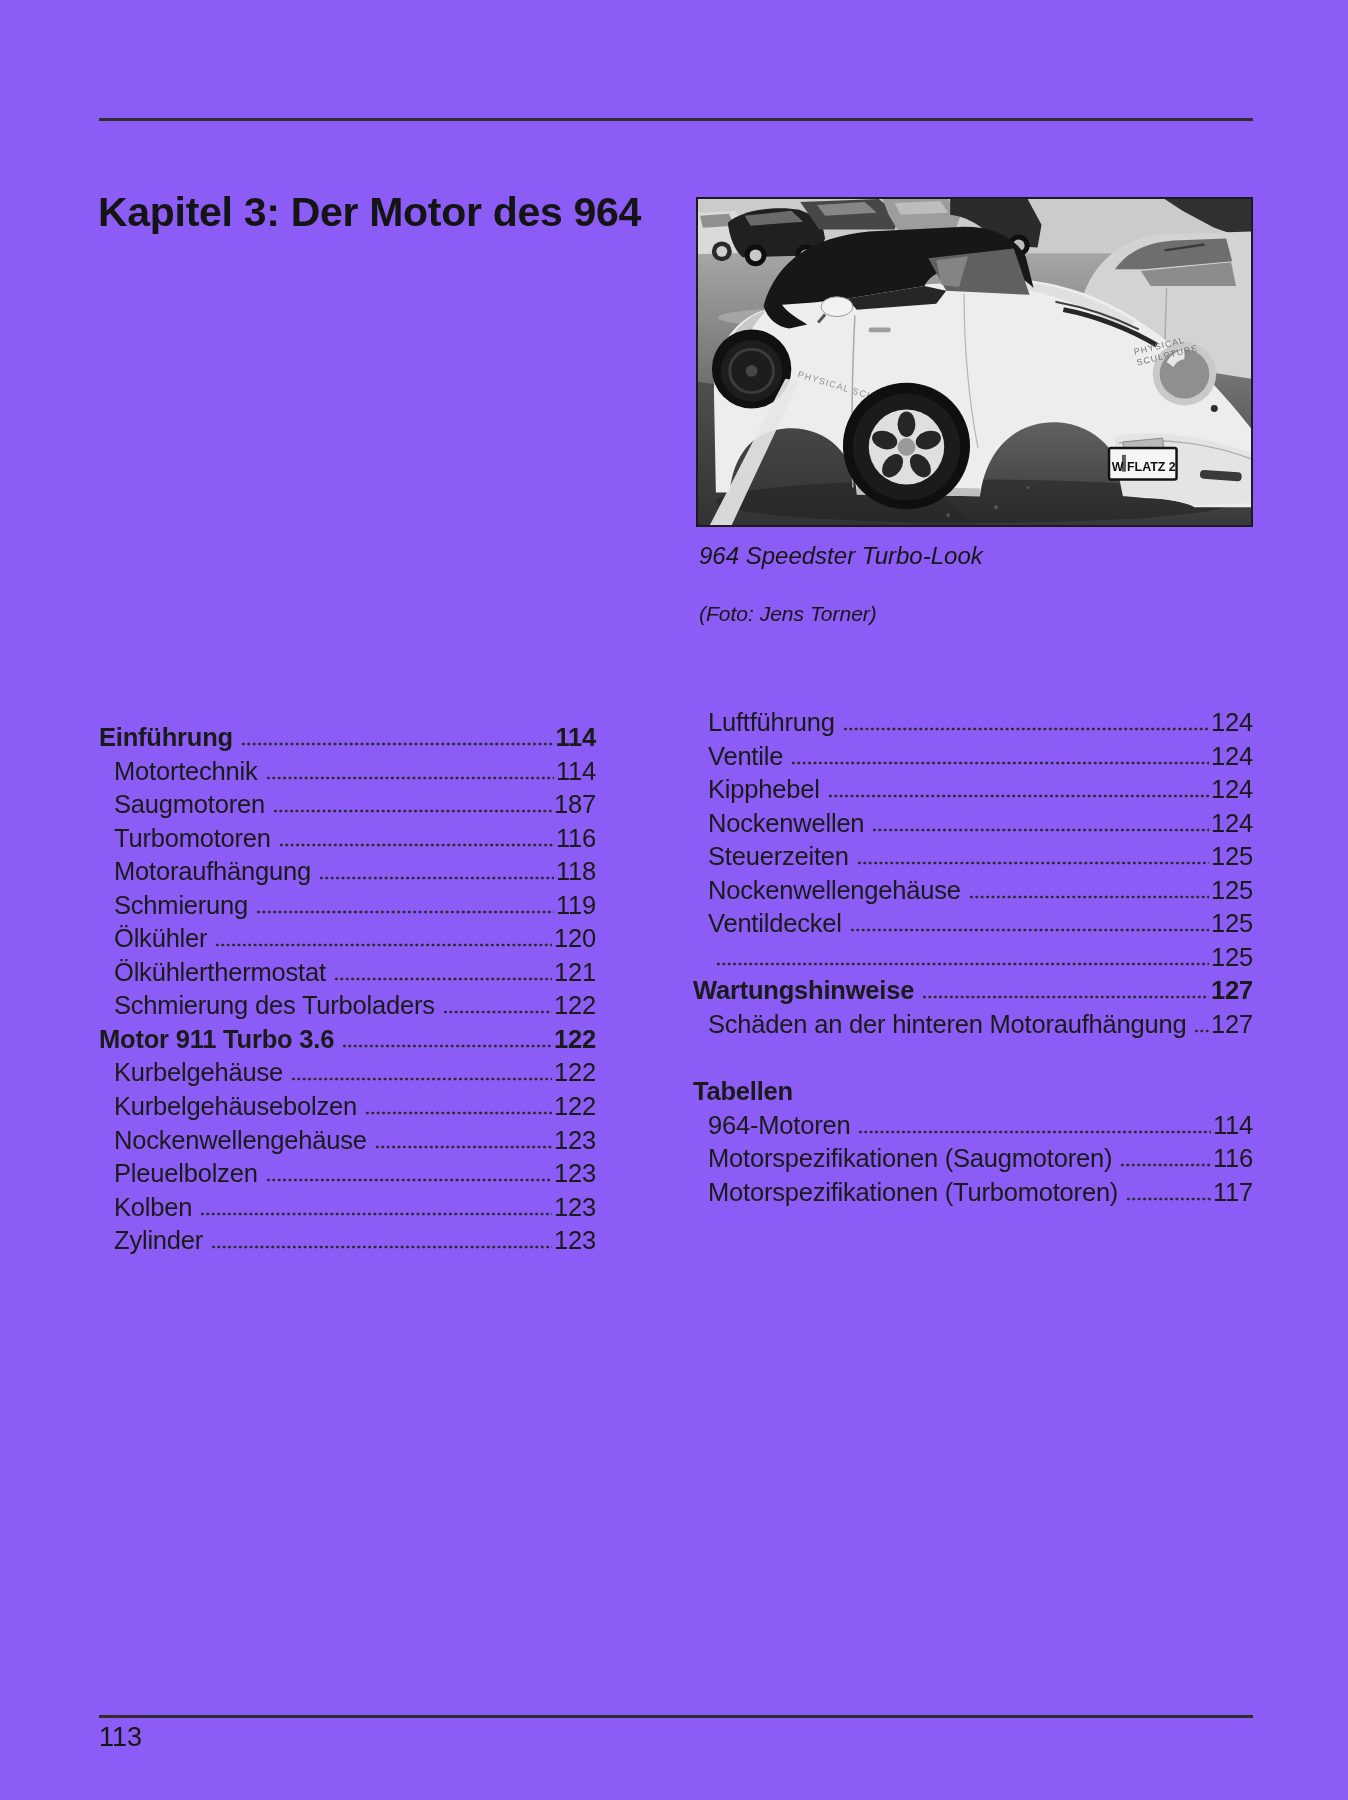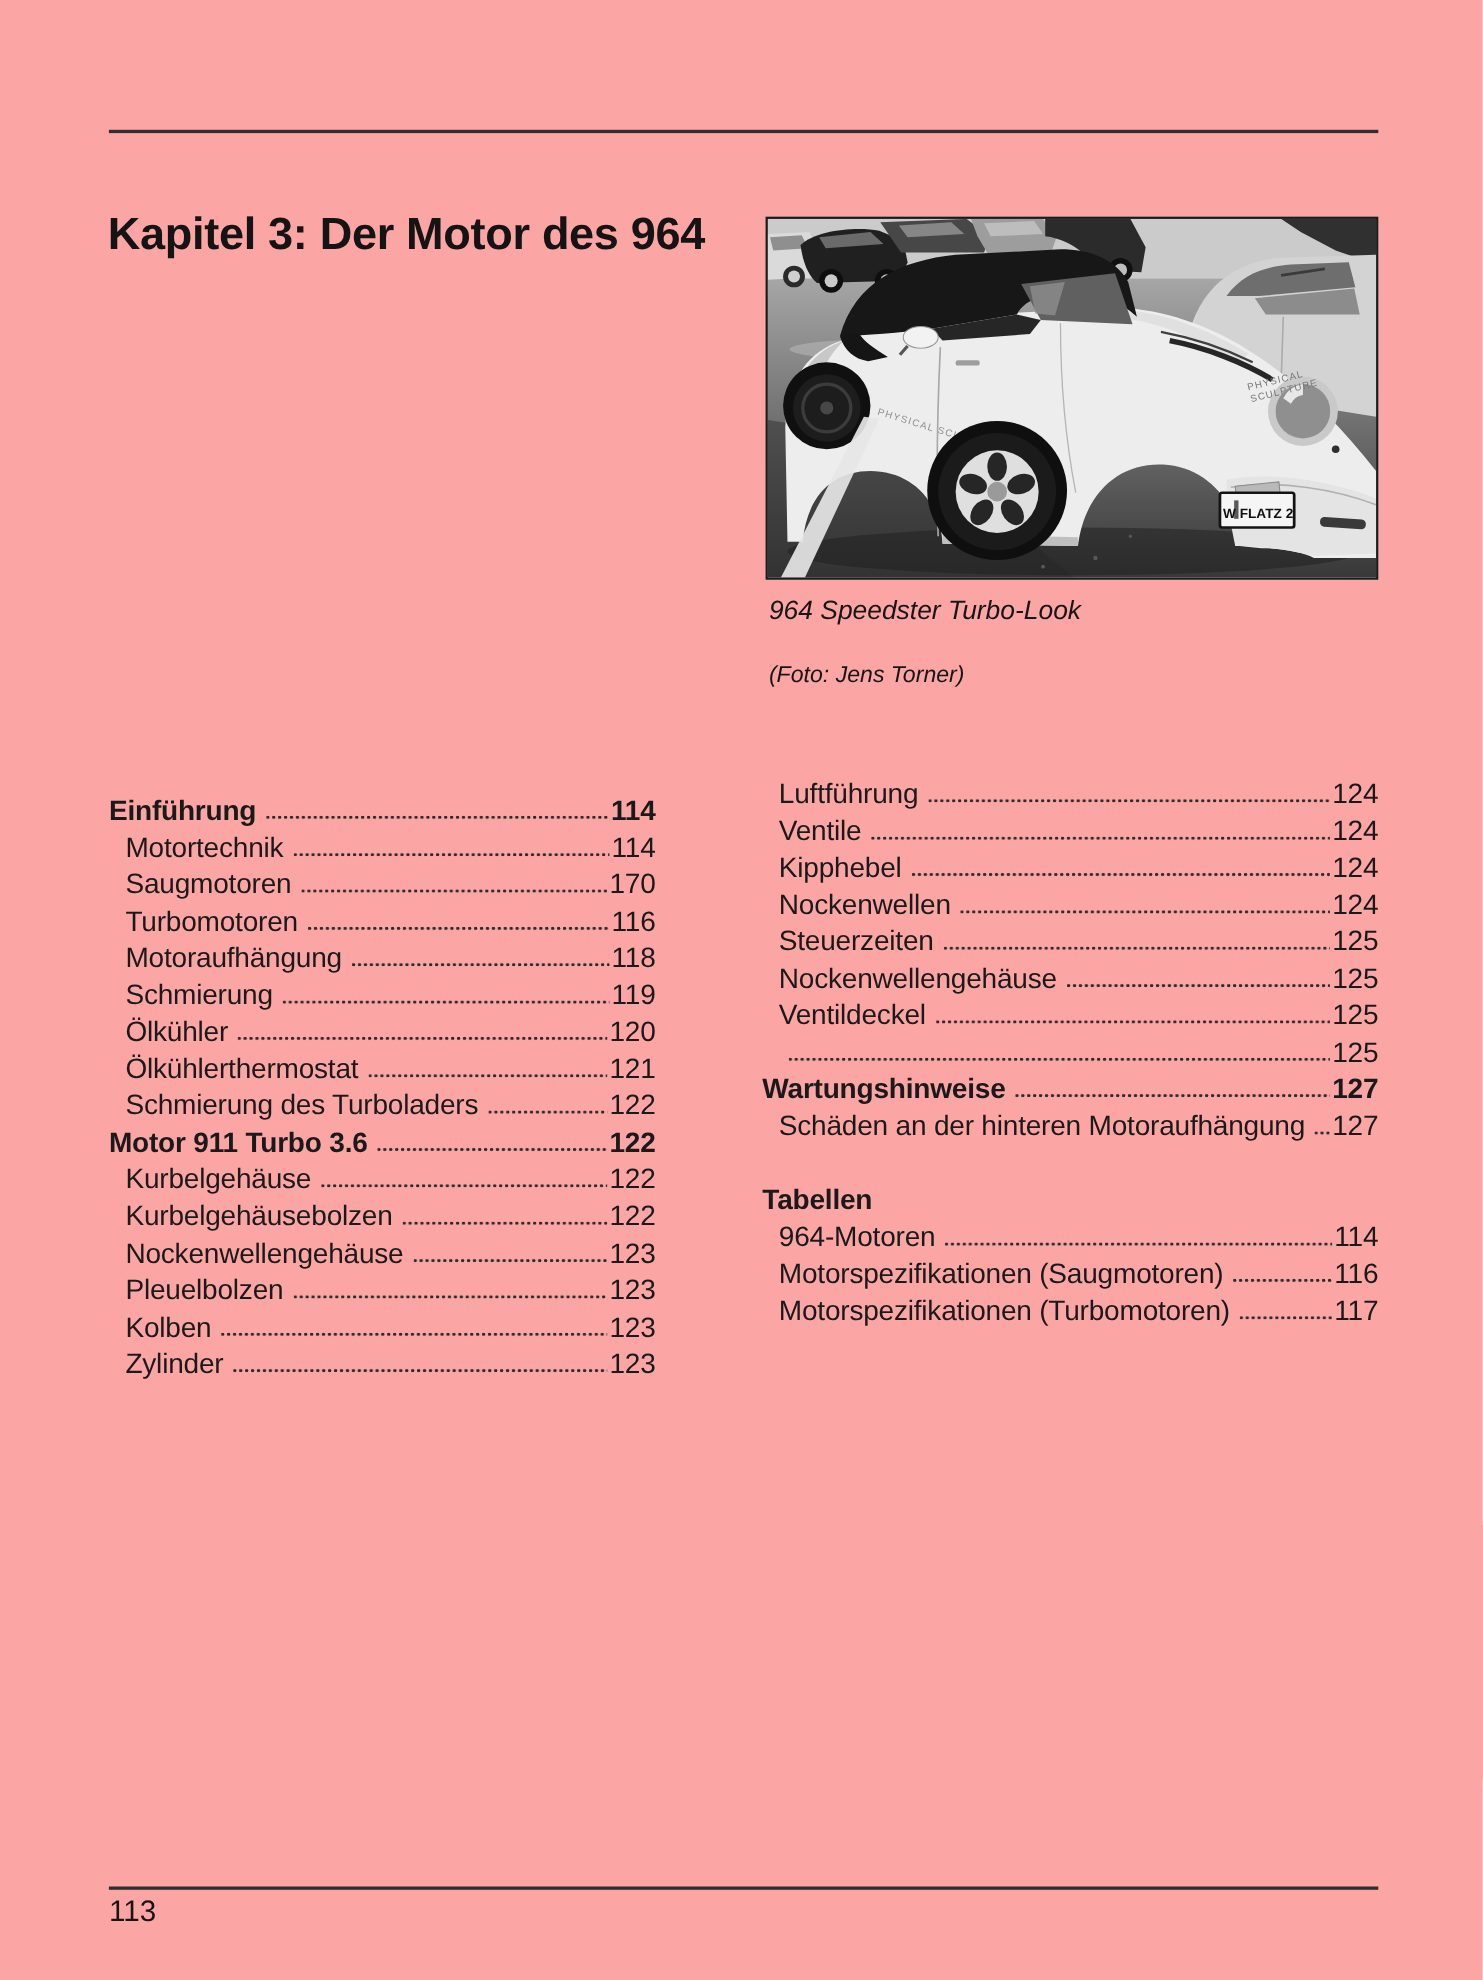--- a/index.html
+++ b/index.html
@@ -1,17 +1,17 @@
 <!DOCTYPE html>
 <html><head>
 <meta charset="utf-8">
 <style>
   html,body{margin:0;padding:0;background:#ffffff;}
   .page{
-    position:relative;width:1348px;height:1800px;background:#fca5a5;
+    position:relative;width:1348px;height:1800px;background:#8b5cf6;
     font-family:"Liberation Sans",sans-serif;color:#1a1a1a;overflow:hidden;
   }
   .rule{position:absolute;height:2.5px;background:#2f2f2f;}
   .top-rule{left:99px;top:118px;width:1154px;}
   .bottom-rule{left:99px;top:1715px;width:1154px;}
   .title{
     position:absolute;left:98px;top:189px;margin:0;
     font-size:41px;font-weight:600;letter-spacing:-0.3px;color:#141414;
   }
   .photo{
@@ -170,21 +170,21 @@
         <span class="toc-num">114</span>
       </div>
       <div class="toc-row indent">
         <span class="toc-label">Motortechnik</span>
         <span class="leader"></span>
         <span class="toc-num">114</span>
       </div>
       <div class="toc-row indent">
         <span class="toc-label">Saugmotoren</span>
         <span class="leader"></span>
-        <span class="toc-num">170</span>
+        <span class="toc-num">187</span>
       </div>
       <div class="toc-row indent">
         <span class="toc-label">Turbomotoren</span>
         <span class="leader"></span>
         <span class="toc-num">116</span>
       </div>
       <div class="toc-row indent">
         <span class="toc-label">Motoraufhängung</span>
         <span class="leader"></span>
         <span class="toc-num">118</span>

